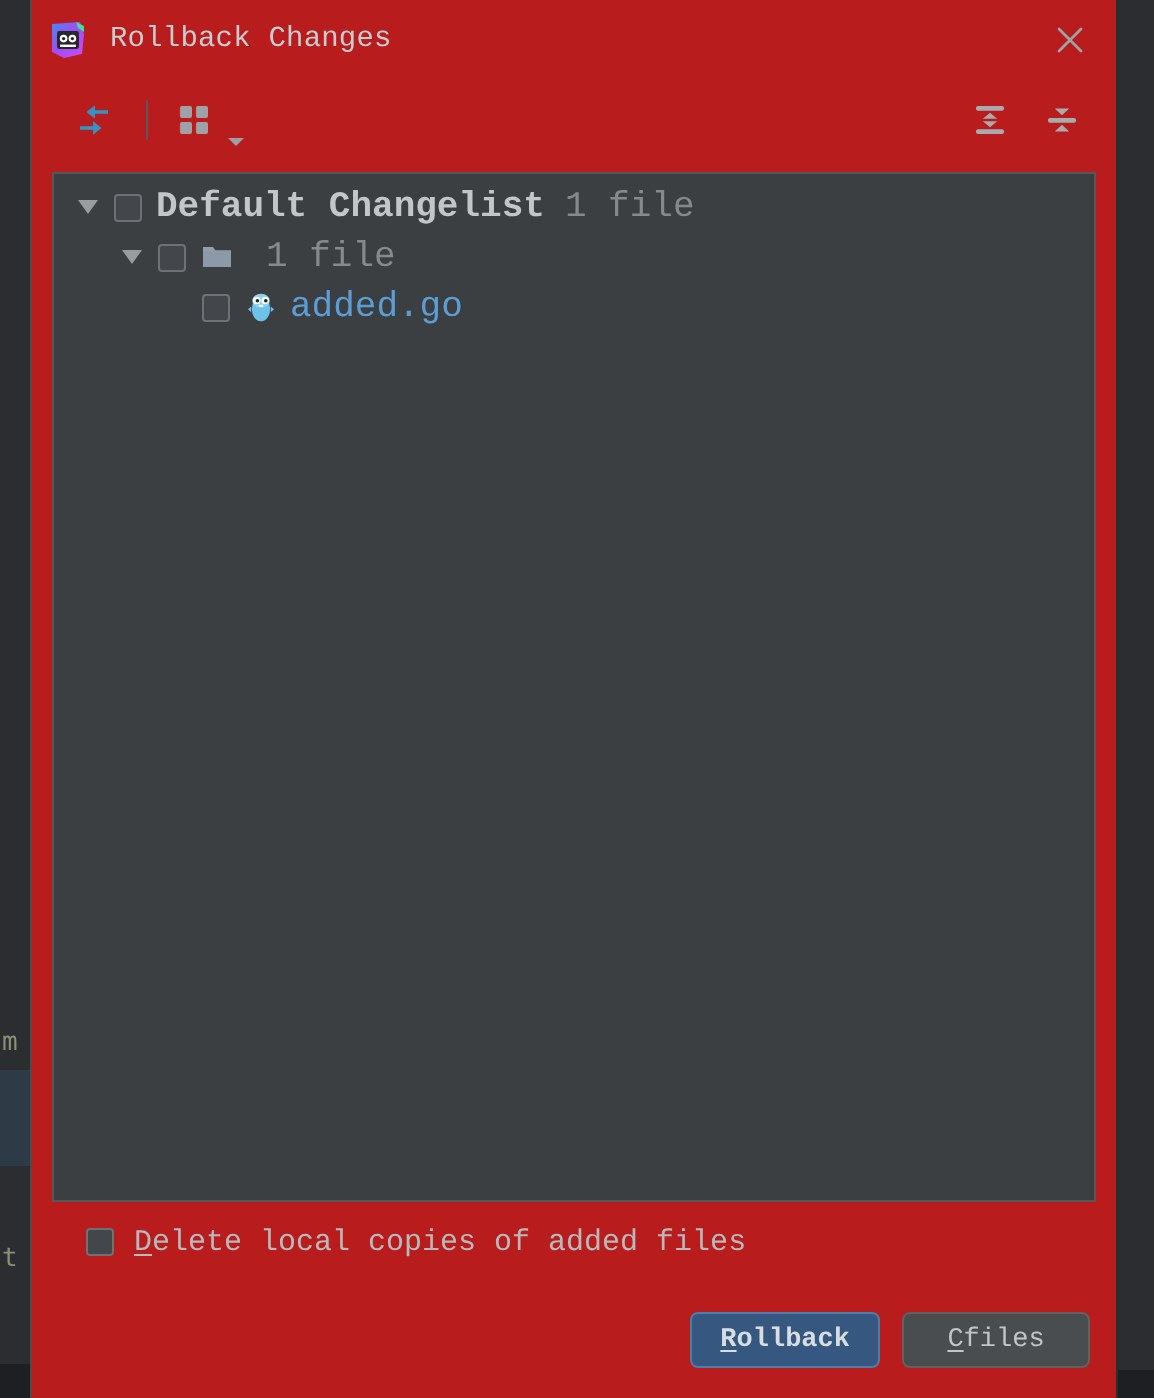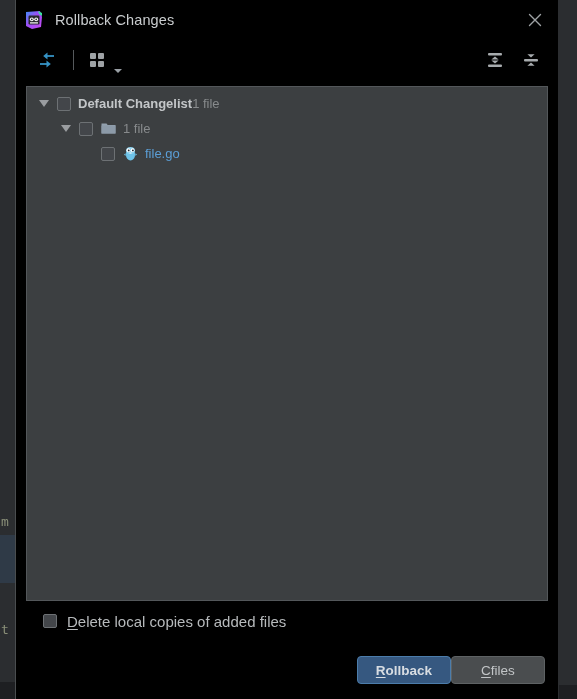--- a/index.html
+++ b/index.html
@@ -65,25 +65,26 @@
     width: 128px; height: 3px;
     background: #548af7;
     opacity: .75;
   }
 
   
   #dialog {
     position: absolute;
     left: 15px; top: 0;
     width: 544px; height: 699px;
-    background: #000000;
+    background: #b91c1c;
     border-left: 1px solid #4a4d4f;
     border-right: 1px solid #2b2d30;
     display: flex;
     flex-direction: column;
+    font-family: Liberation Mono, monospace;
   }
 
   
   .titlebar {
     height: 40px;
     display: flex;
     align-items: center;
     padding: 0 6px 0 7px;
     flex: 0 0 auto;
   }
@@ -148,21 +149,21 @@
   .tree-wrap {
     margin: 6px 10px 0 10px;
     flex: 1 1 auto;
     background: #3c3f41;
     border: 1px solid #53575a;
     overflow: hidden;
     position: relative;
   }
   .tree {
     padding: 4px 0 0 0;
-    font-size: 13px;
+    font-size: 18px;
     color: #bbbbbb;
   }
   .row {
     display: flex;
     align-items: center;
     height: 25px;
     padding-right: 6px;
     cursor: default;
     white-space: nowrap;
   }
@@ -190,21 +191,21 @@
   }
   .row-icon {
     width: 17px; height: 17px;
     flex: 0 0 auto;
     margin-right: 6px;
     position: relative;
   }
   .label-bold { font-weight: bold; color: #c3c6c8; }
   .label-plain { color: #bbbcbd; }
   .label-go { color: #5b9ed6; }
-  .count { color: #878a8c; margin-left: 0; }
+  .count { color: #878a8c; margin-left: 10px; }
 
   .r1 { padding-left: 8px; }
   .r2 { padding-left: 30px; }
   .r3 { padding-left: 70px; }
 
   
   .option-row {
     flex: 0 0 auto;
     height: 40px;
     display: flex;
@@ -227,20 +228,21 @@
   .option-label u { text-decoration-thickness: 1px; text-underline-offset: 2px; }
 
   
   .button-bar {
     flex: 0 0 auto;
     height: 58px;
     display: flex;
     align-items: center;
     justify-content: flex-end;
     padding-right: 13px;
+    gap: 11px;
   }
   .btn {
     height: 28px;
     min-width: 94px;
     border-radius: 4px;
     font-size: 13.5px;
     display: flex;
     align-items: center;
     justify-content: center;
     cursor: pointer;
@@ -381,21 +383,21 @@
             <ellipse cx="8.5" cy="5.4" rx="4.4" ry="3.5" fill="#8ed3f0"></ellipse>
             <circle cx="6.4" cy="5.2" r="1.85" fill="#ffffff"></circle>
             <circle cx="10.6" cy="5.2" r="1.85" fill="#ffffff"></circle>
             <circle cx="6.7" cy="5.4" r=".9" fill="#1b2430"></circle>
             <circle cx="10.9" cy="5.4" r=".9" fill="#1b2430"></circle>
             <rect x="7.4" y="7.4" width="2.2" height="1.1" rx=".5" fill="#f2f2f2"></rect>
             <path d="M3.6 8.2 L2 9.6 L3.6 11.1 Z" fill="#6ec2e8"></path>
             <path d="M13.4 8.2 L15 9.6 L13.4 11.1 Z" fill="#6ec2e8"></path>
           </svg>
         </span>
-        <span class="label-go">file.go</span>
+        <span class="label-go">added.go</span>
       </div>
 
     </div>
   </div>
 
   <div class="option-row">
     <span class="option-cb"></span>
     <span class="option-label"><u>D</u><span>elete local copies of added files</span></span>
   </div>
 

